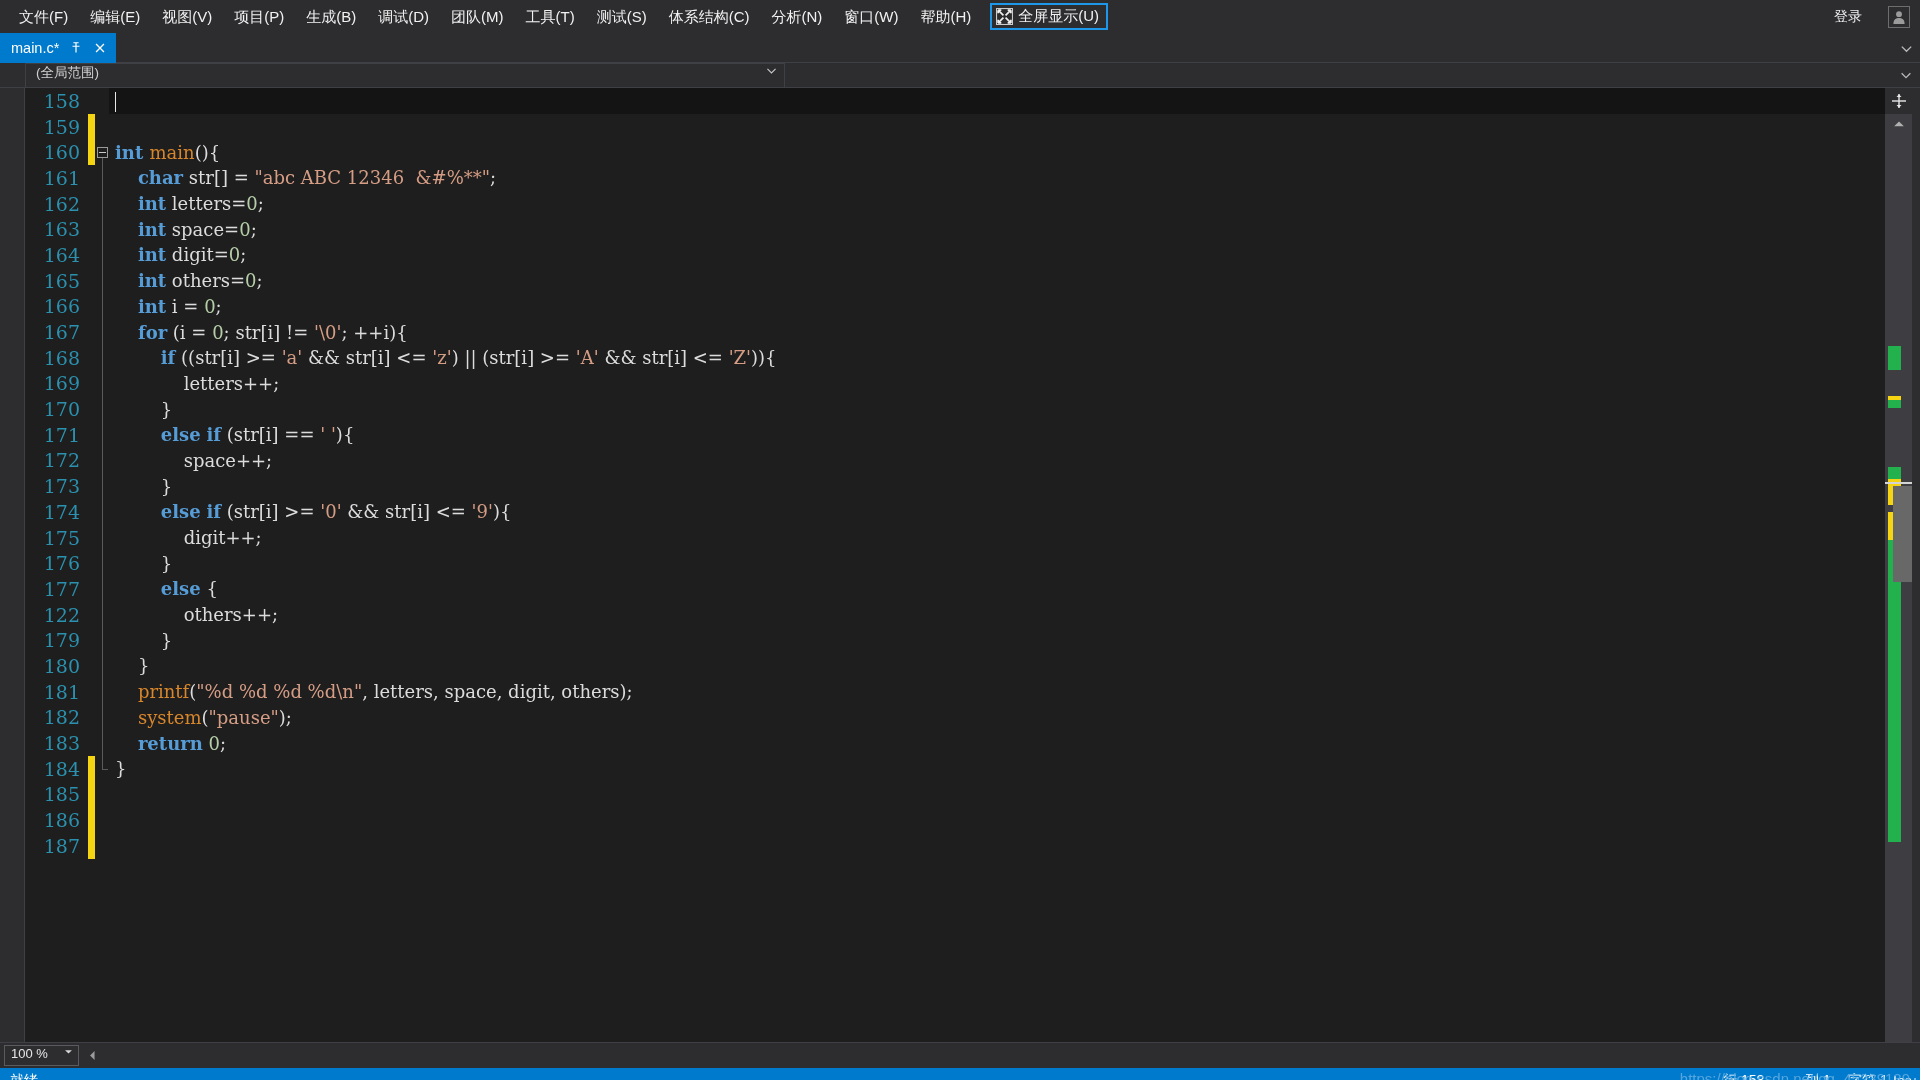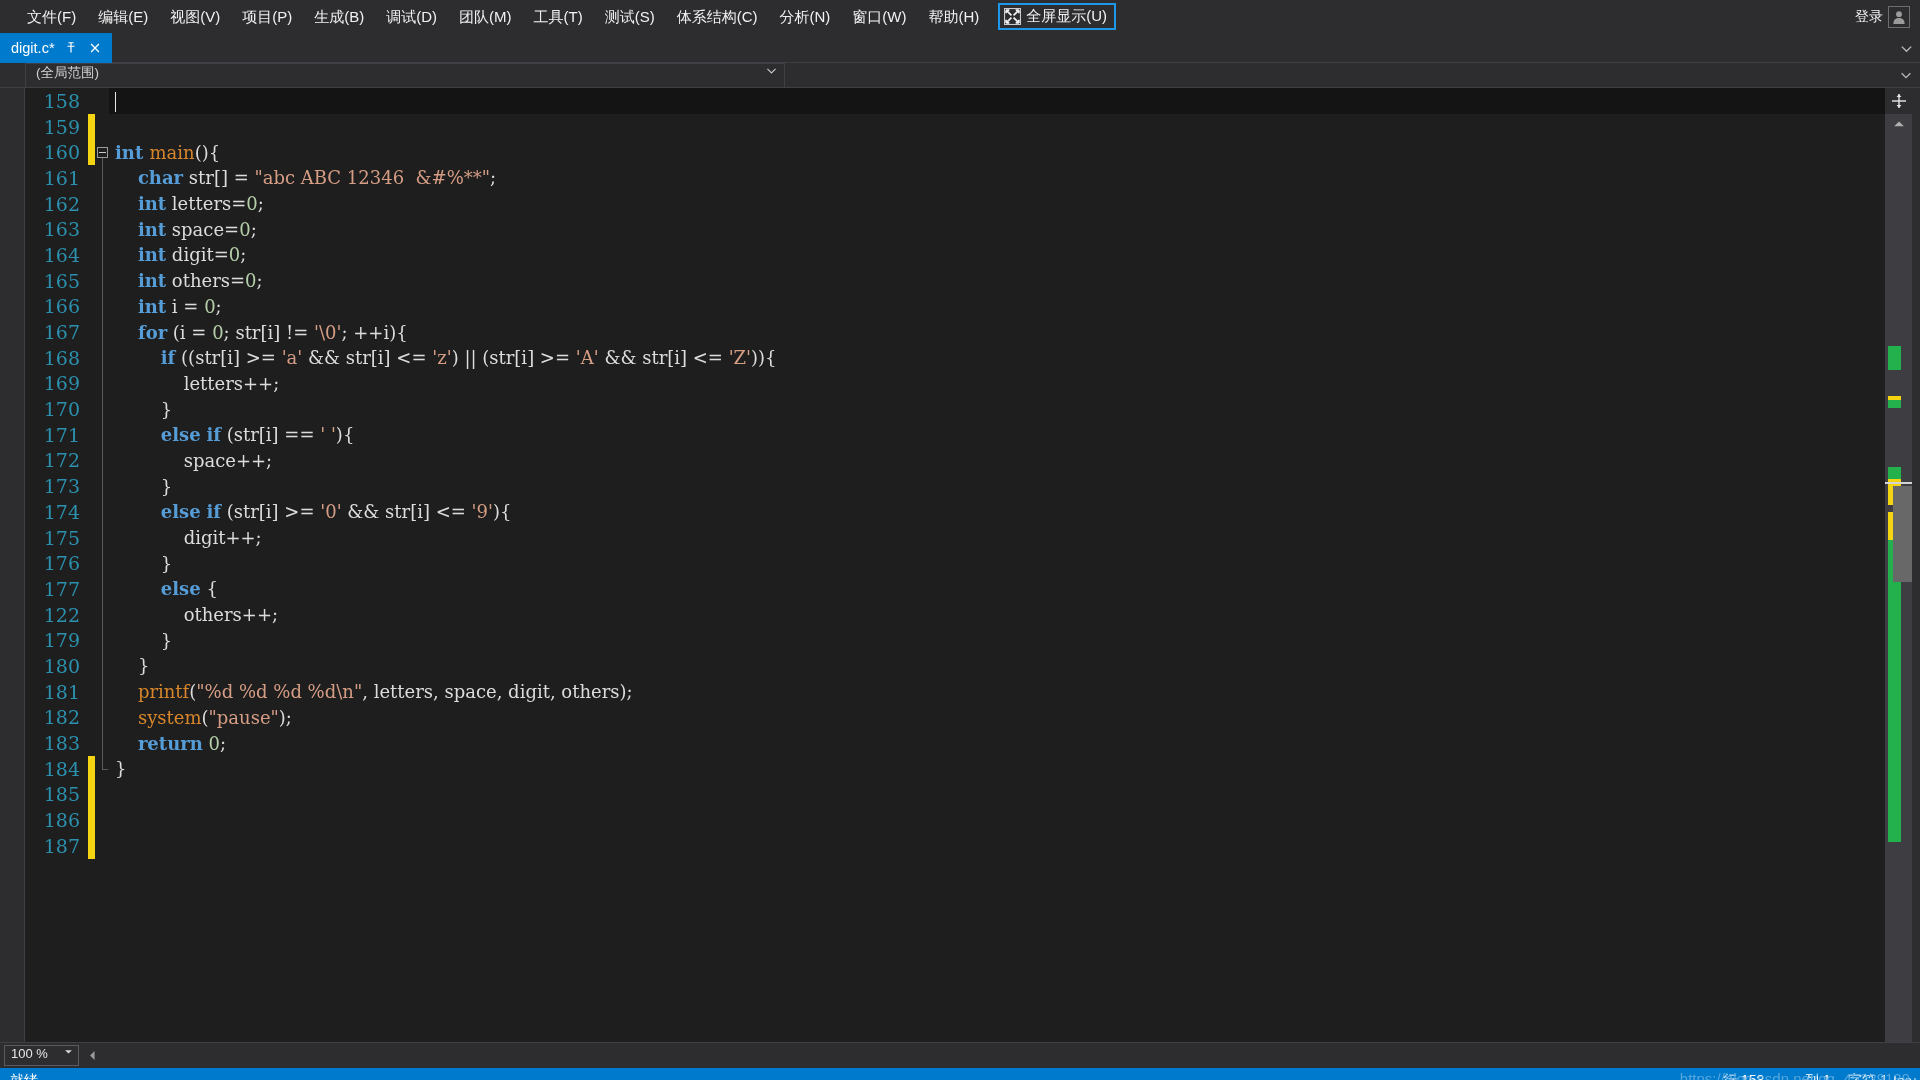--- a/index.html
+++ b/index.html
@@ -9,21 +9,21 @@
     font-family: "Liberation Sans", sans-serif;
     overflow: hidden;
   }
 
   
   #menubar {
     height: 33px;
     background: #2d2d30;
     display: flex;
     align-items: center;
-    padding-left: 16px;
+    padding-left: 8px;
     position: relative;
   }
   .menu-item {
     color: #f1f1f1;
     font-size: 15px;
     padding: 3px 11px;
     white-space: nowrap;
     line-height: 20px;
   }
   #fullscreen-cmd {
@@ -32,21 +32,21 @@
     gap: 5px;
     border: 2px solid #1c97ea;
     padding: 2px 7px 2px 4px;
     margin-left: 8px;
   }
   #fullscreen-cmd .lbl { color: #f1f1f1; font-size: 15px; white-space: nowrap; }
   .fs-ico { width: 17px; height: 17px; display: block; }
   #menu-right {
     position: absolute;
     right: 10px; top: 0; height: 33px;
-    display: flex; align-items: center; gap: 5px;
+    display: flex; align-items: center; gap: 26px;
   }
   #signin-label { color: #f1f1f1; font-size: 14px; }
   #avatar-box {
     width: 22px; height: 22px;
     border: 1px solid #6d6d6d;
     display: flex; align-items: center; justify-content: center;
     background: #2d2d30;
   }
 
   
@@ -297,21 +297,21 @@
       <svg viewBox="0 0 16 16" width="16" height="16">
         <circle cx="8" cy="5.2" r="2.9" fill="#9b9b9b"></circle>
         <path d="M2.4 15 C2.4 10.6 5 9.1 8 9.1 C11 9.1 13.6 10.6 13.6 15 Z" fill="#9b9b9b"></path>
       </svg>
     </span>
   </div>
 </div>
 
 <div id="tabstrip">
   <div id="doc-tab">
-    <span id="tab-title">digit.c*</span>
+    <span id="tab-title">main.c*</span>
     <span class="tab-btn">
       <svg viewBox="0 0 16 16" width="14" height="14">
         <path d="M5 2 L11 2 M8 2 L8 6 M4 6 L12 6 M8 6 L8 13" stroke="#ffffff" stroke-width="1.4" fill="none"></path>
       </svg>
     </span>
     <span class="tab-btn">
       <svg viewBox="0 0 16 16" width="14" height="14">
         <path d="M3.5 3.5 L12.5 12.5 M12.5 3.5 L3.5 12.5" stroke="#ffffff" stroke-width="1.5" fill="none"></path>
       </svg>
     </span>

